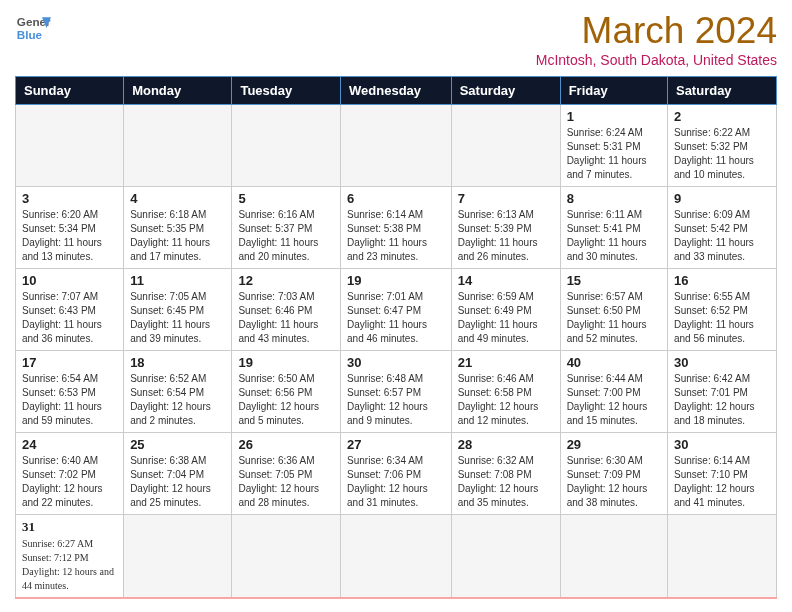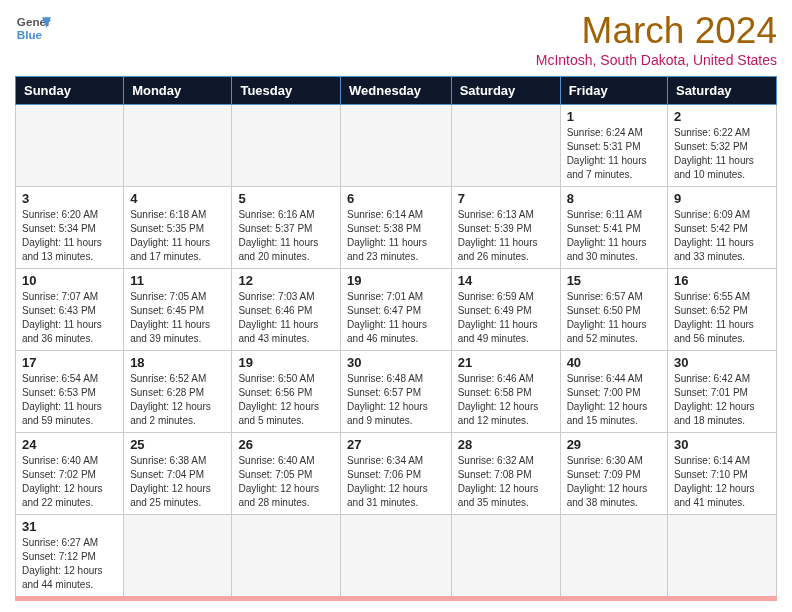--- a/index.html
+++ b/index.html
@@ -71,21 +71,22 @@
       color: #222;
       display: block;
       margin-bottom: 2px;
     }
     .day-info {
       font-size: 10px;
       line-height: 1.4;
       color: #333;
     }
     .last-row td {
-      border-bottom: 5px solid #fca5a5;
+      border-bottom: 2px solid #fca5a5;
+      font-family: Liberation Serif, serif;
     }
   </style>
 </head>
 <body>
 
 <div class="header-area">
   <div class="logo">
     <svg class="logo-icon" viewBox="0 0 40 40">
       <text x="2" y="18" font-size="13" font-weight="bold" fill="#555">General</text>
       <text x="2" y="32" font-size="13" font-weight="bold" fill="#4a90d9">Blue</text>
@@ -221,21 +222,21 @@
       <tr>
         <td>
           <span class="day-number">17</span>
           <div class="day-info">Sunrise: 6:54 AM
 Sunset: 6:53 PM
 Daylight: 11 hours and 59 minutes.</div>
         </td>
         <td>
           <span class="day-number">18</span>
           <div class="day-info">Sunrise: 6:52 AM
-Sunset: 6:28 PM
+Sunset: 6:54 PM
 Daylight: 12 hours and 2 minutes.</div>
         </td>
         <td>
           <span class="day-number">19</span>
           <div class="day-info">Sunrise: 6:50 AM
 Sunset: 6:56 PM
 Daylight: 12 hours and 5 minutes.</div>
         </td>
         <td>
           <span class="day-number">30</span>
@@ -270,21 +271,21 @@
 Daylight: 12 hours and 22 minutes.</div>
         </td>
         <td>
           <span class="day-number">25</span>
           <div class="day-info">Sunrise: 6:38 AM
 Sunset: 7:04 PM
 Daylight: 12 hours and 25 minutes.</div>
         </td>
         <td>
           <span class="day-number">26</span>
-          <div class="day-info">Sunrise: 6:40 AM
+          <div class="day-info">Sunrise: 6:36 AM
 Sunset: 7:05 PM
 Daylight: 12 hours and 28 minutes.</div>
         </td>
         <td>
           <span class="day-number">27</span>
           <div class="day-info">Sunrise: 6:34 AM
 Sunset: 7:06 PM
 Daylight: 12 hours and 31 minutes.</div>
         </td>
         <td>

